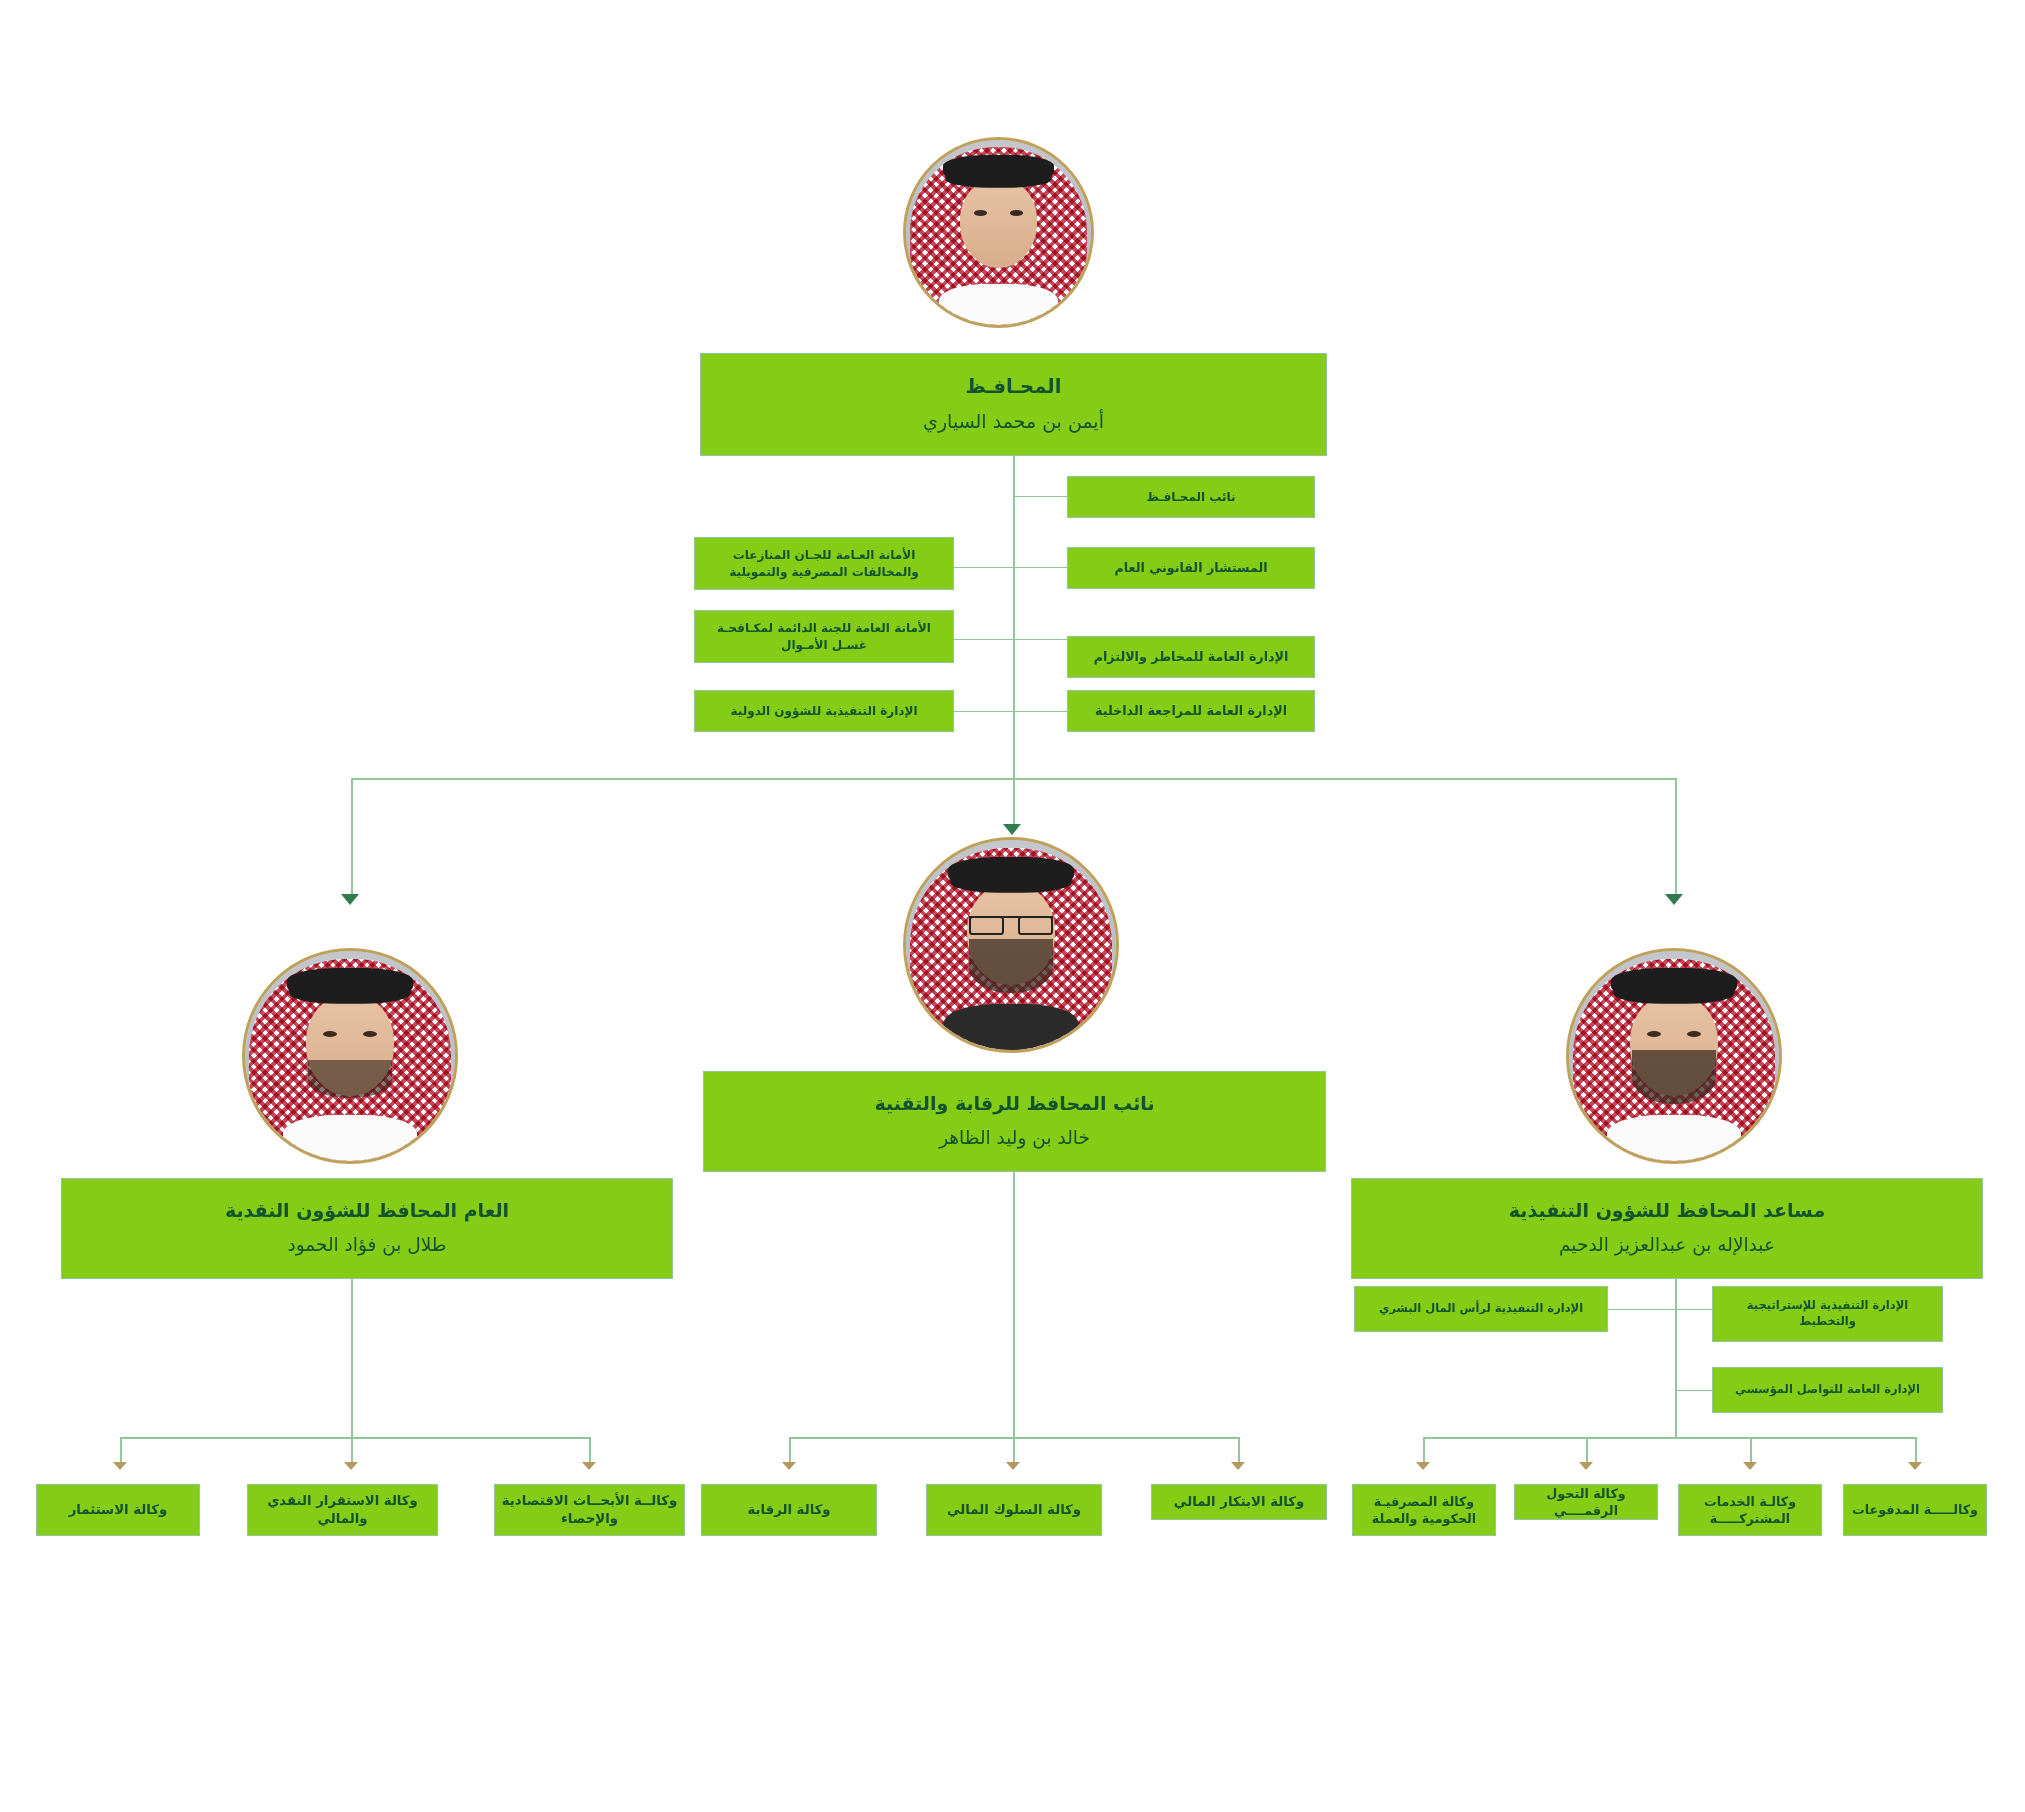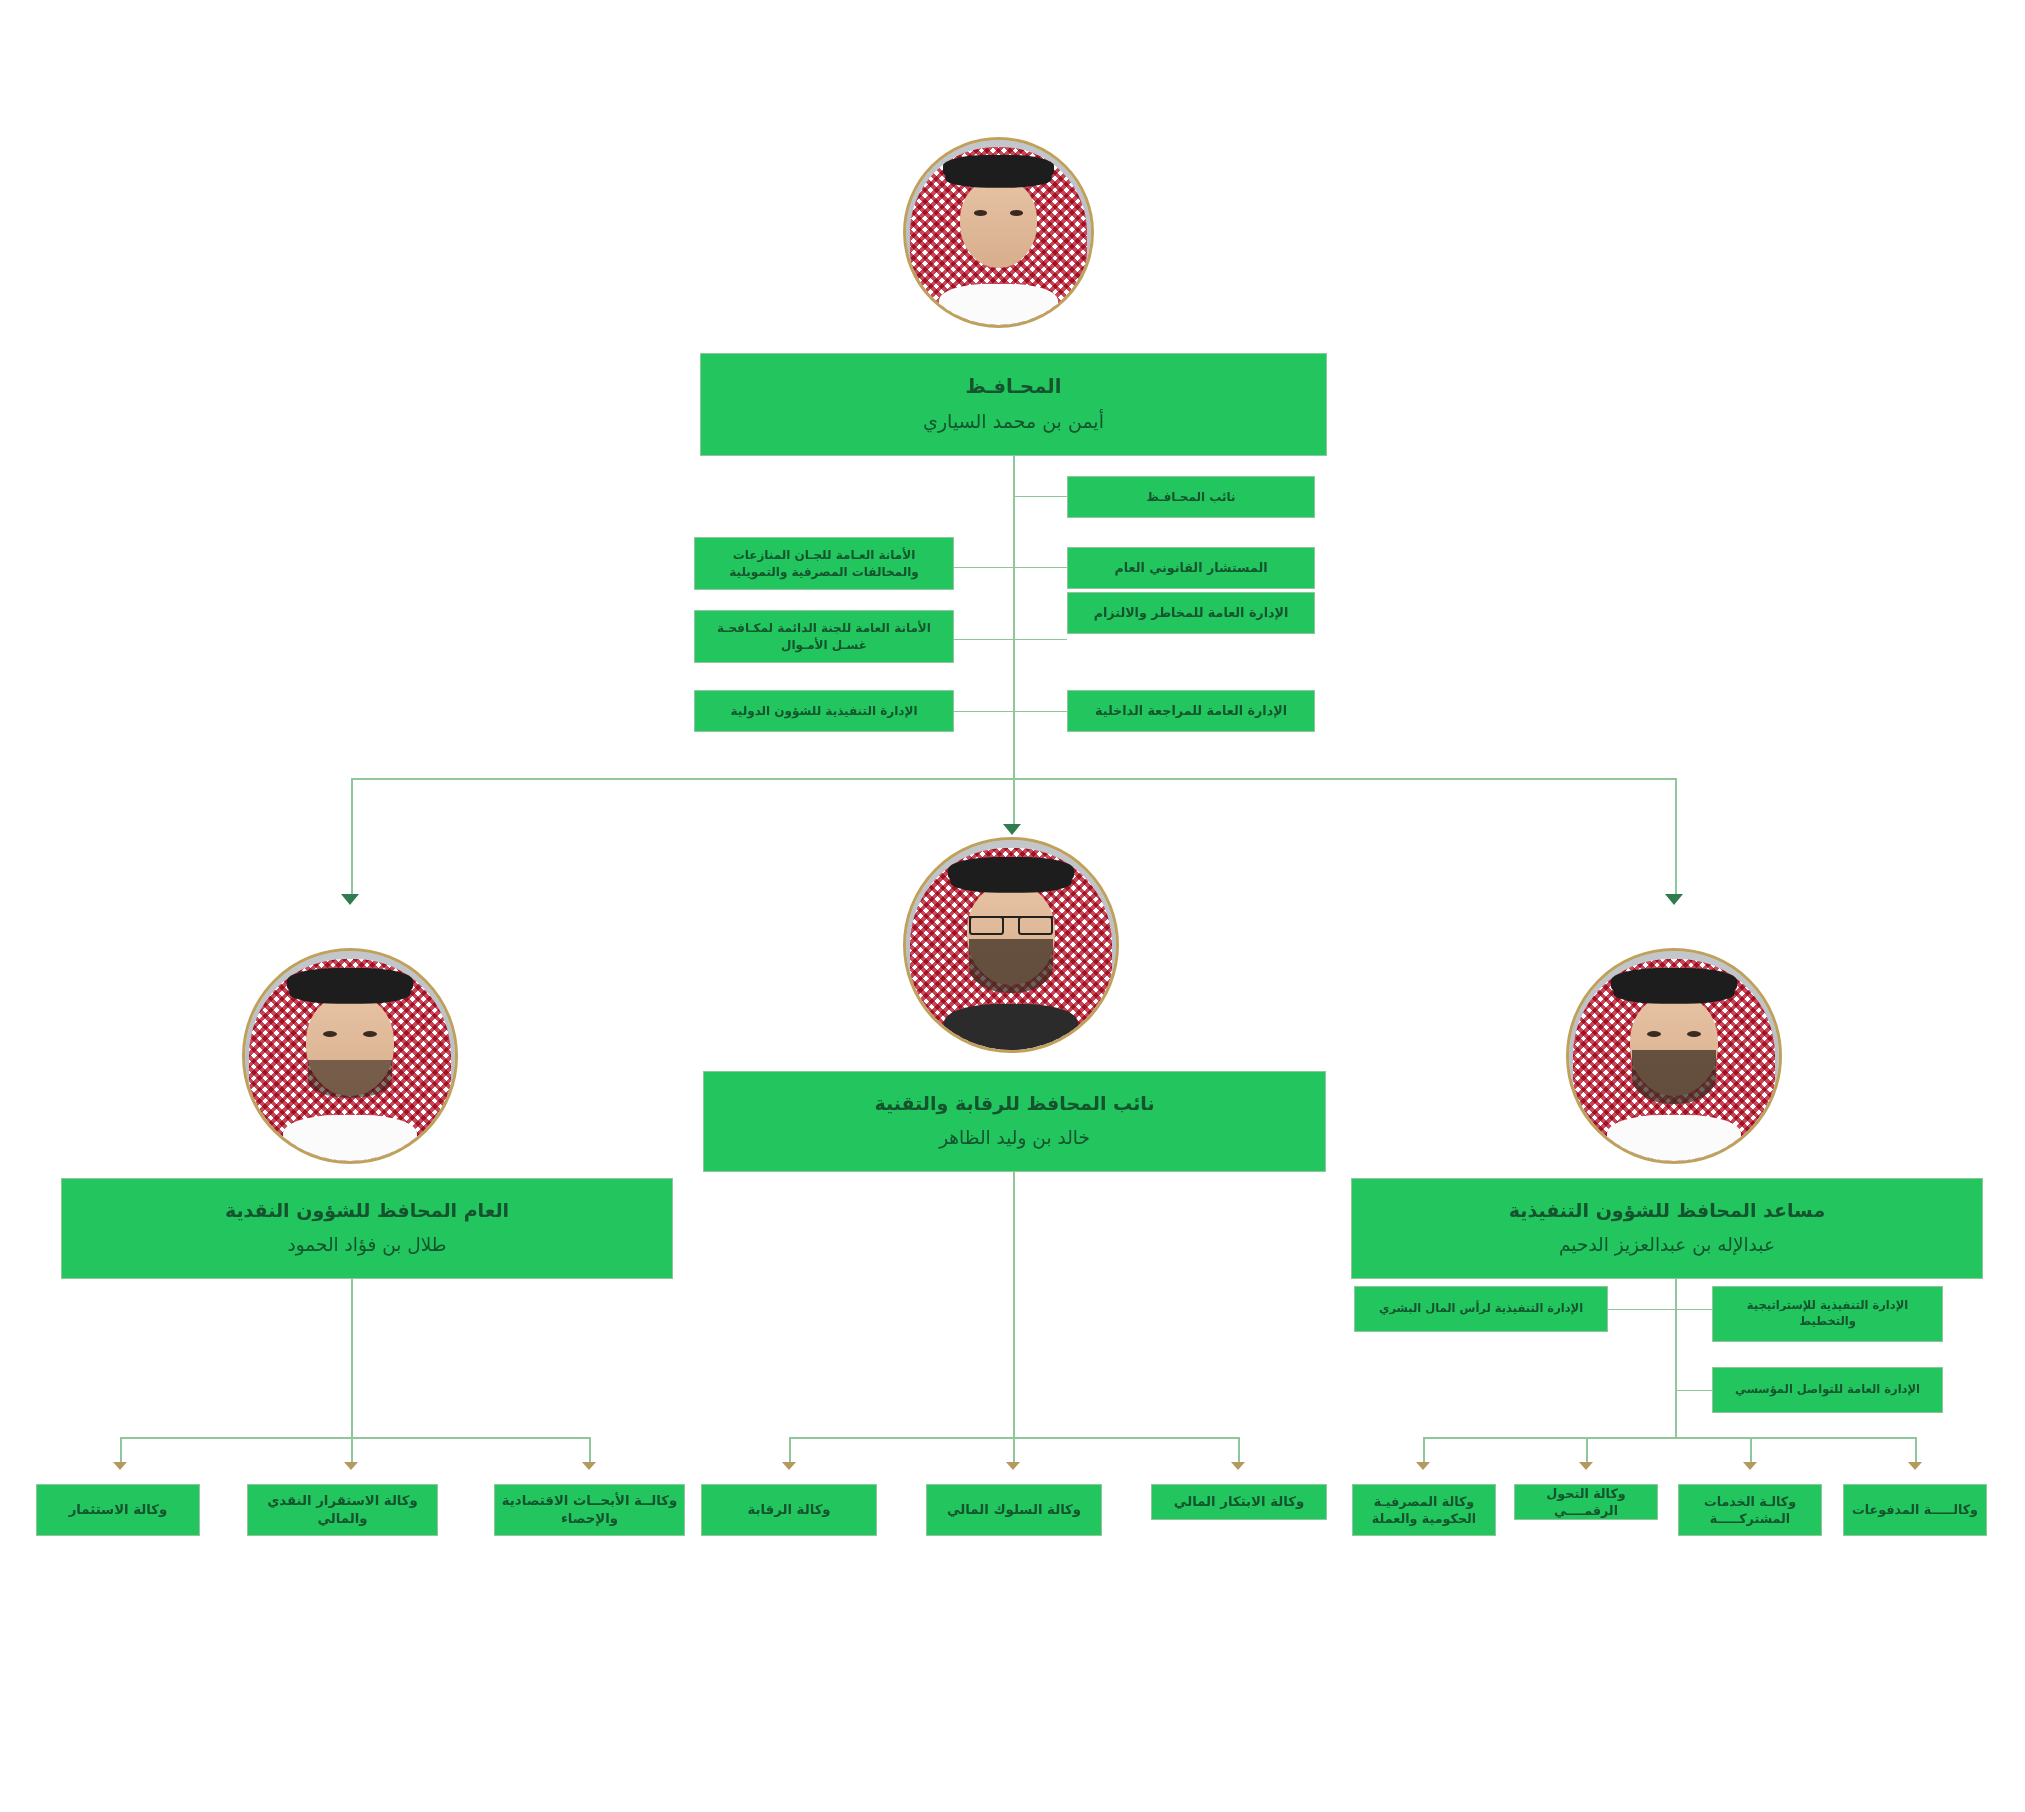--- a/index.html
+++ b/index.html
@@ -6,21 +6,21 @@
   body{
     font-family:"DejaVu Sans","Liberation Sans",sans-serif;
     width:2025px;height:1813px;position:relative;overflow:hidden;
     color:#14532d;
   }
   .canvas{position:absolute;inset:0;}
 
   
   .box{
     position:absolute;
-    background:#22c55e;
+    background:#84cc16;
     border:1.2px solid #8fc79a;
     box-sizing:border-box;
     display:flex;
     flex-direction:column;
     align-items:center;
     justify-content:center;
     text-align:center;
     color:#14532d;
     padding:3.5px 5.8px;
   }
@@ -95,21 +95,21 @@
   <div class="box" style="left:1067px;top:476px;width:248px;height:42px;">
     <div class="title" style="font-size:12px;">نائب المحـافـظ</div>
   </div>
   <div class="ln lnh" style="left:1013px;top:496px;width:54px;height:1.2px;"></div>
 
   <div class="box" style="left:1067px;top:547px;width:248px;height:42px;">
     <div class="title" style="font-size:12.7px;">المستشار القانوني العام</div>
   </div>
   <div class="ln lnh" style="left:1013px;top:567px;width:54px;height:1.2px;"></div>
 
-  <div class="box" style="left:1067px;top:592px;width:248px;height:42px;">
+  <div class="box" style="left:1067px;top:636px;width:248px;height:42px;">
     <div class="title" style="font-size:12.7px;">الإدارة العامة للمخاطر والالتزام</div>
   </div>
   <div class="ln lnh" style="left:1013px;top:639px;width:54px;height:1.2px;"></div>
 
   <div class="box" style="left:1067px;top:690px;width:248px;height:42px;">
     <div class="title" style="font-size:12.7px;">الإدارة العامة للمراجعة الداخلية</div>
   </div>
   <div class="ln lnh" style="left:1013px;top:711px;width:54px;height:1.2px;"></div>
 
   <div class="box" style="left:694px;top:537px;width:260px;height:53px;">

